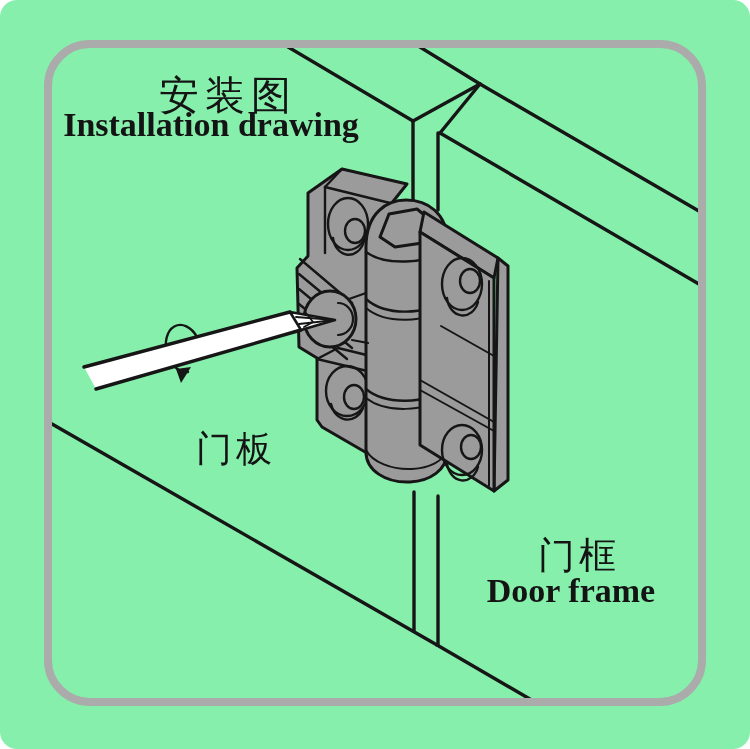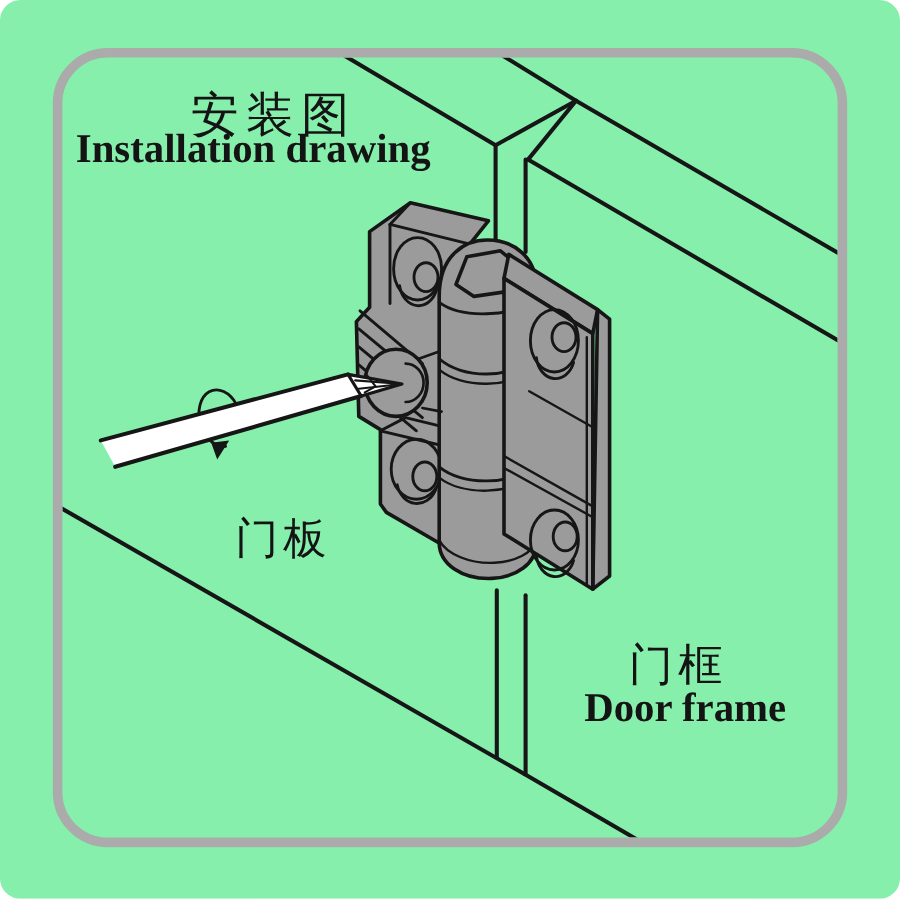--- a/index.html
+++ b/index.html
@@ -19,21 +19,21 @@
     line-height:1;
     transform:translateX(-50%);
     text-align:center;
   }
   .lbl-zh{font-size:40px;letter-spacing:6px;}
   .lbl-en{font-size:34px;font-weight:bold;}
   #title-zh   {left:228px;top:76px;}
   #title-en   {left:211px;top:108px;}
   #panel-zh   {left:236px;top:399px;font-size:36px;letter-spacing:4px;margin-top:32px;}
   #panel-en   {left:233px;top:433px;font-size:33px;}
-  #frame-zh   {left:565px;top:537px;font-size:37px;letter-spacing:4px;}
+  #frame-zh   {left:579px;top:537px;font-size:37px;letter-spacing:4px;}
   #frame-en   {left:571px;top:574px;font-size:34px;}
 </style>
 </head>
 <body>
 
 <div id="stage">
 
   <svg id="diagram-svg" width="750" height="749" viewBox="0 0 750 749">
     <defs>
       <clipPath id="frameclip">

